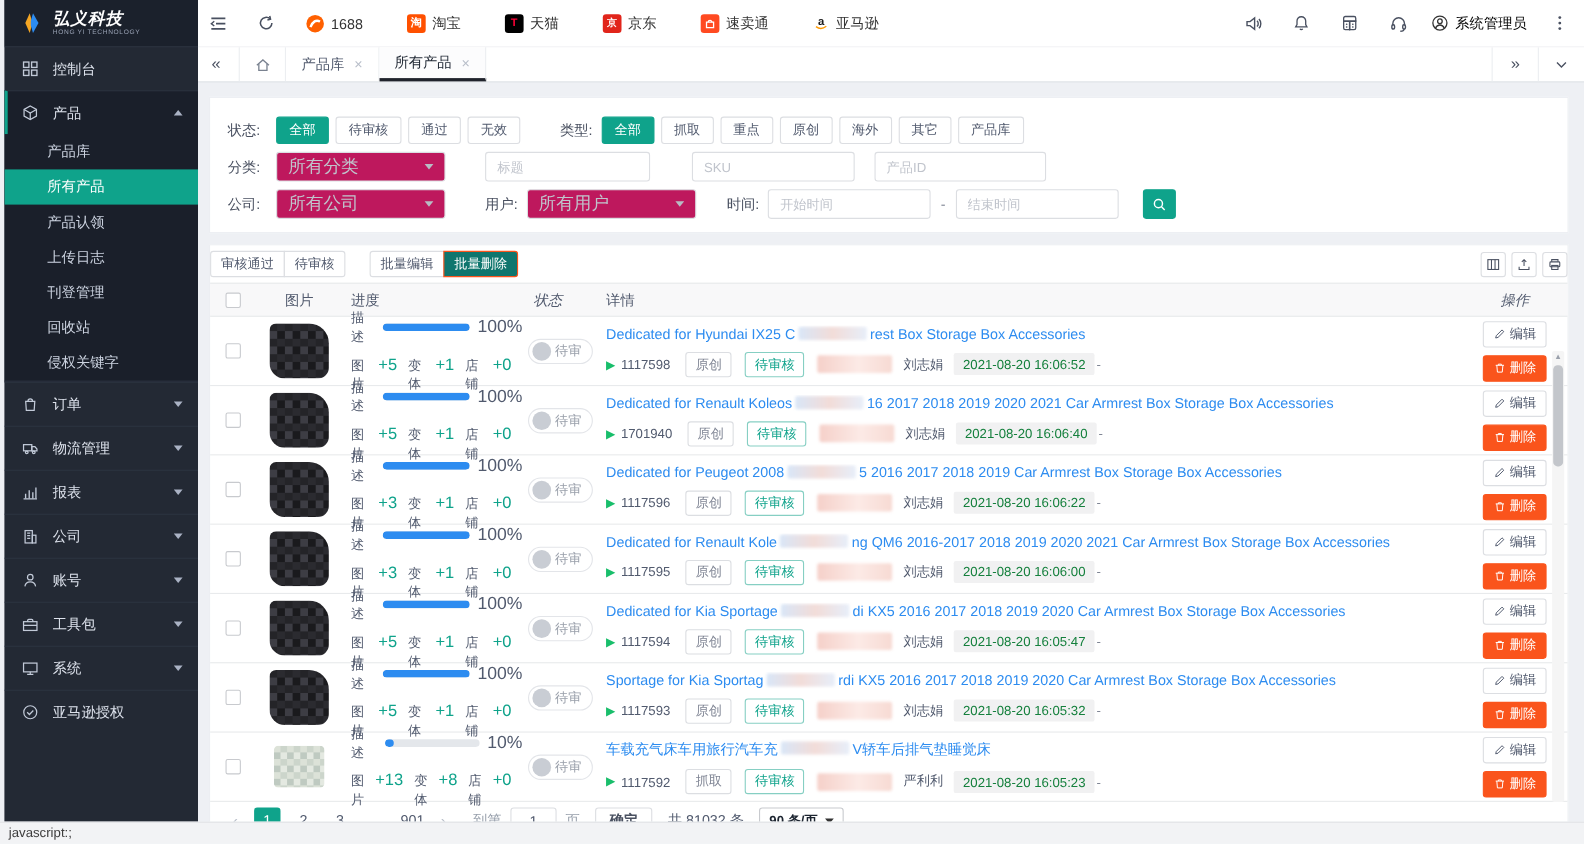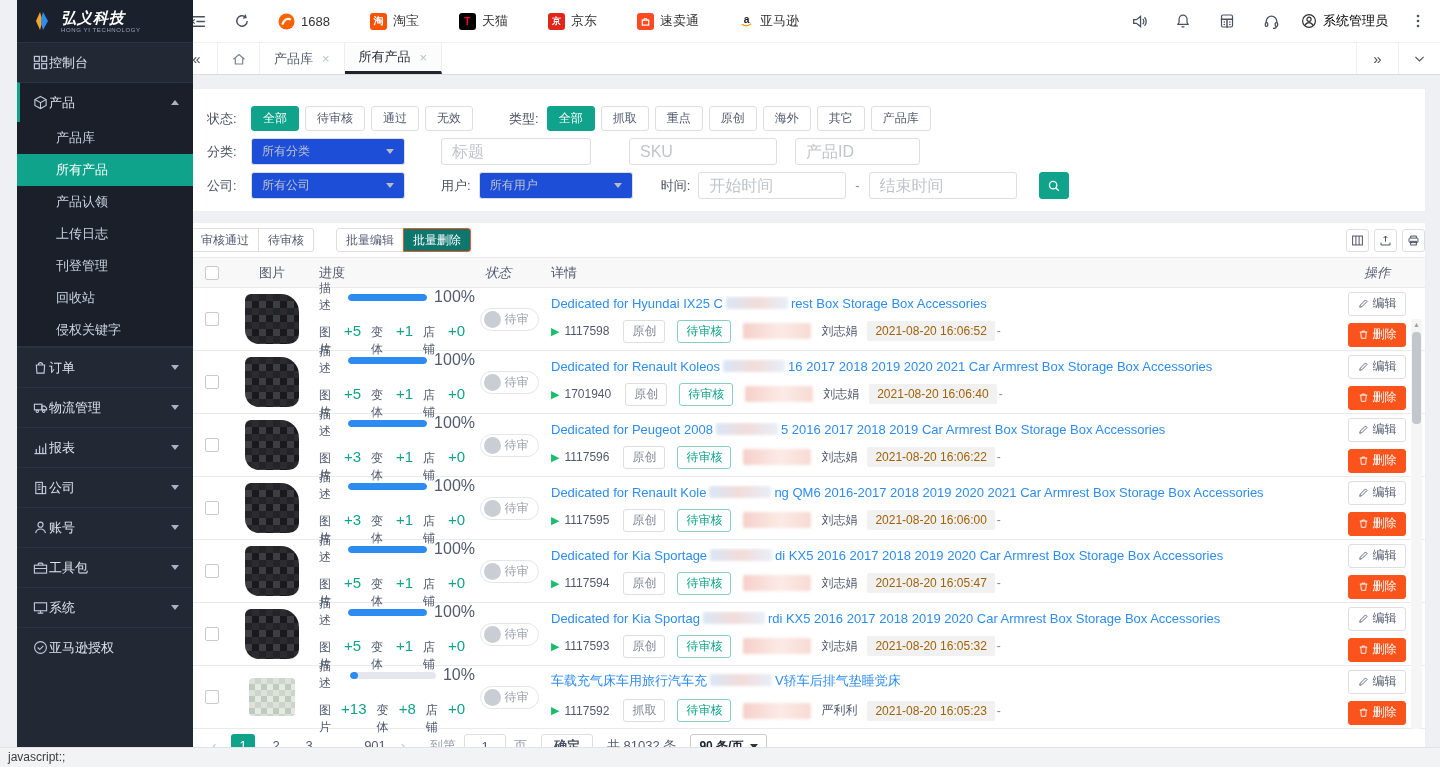--- a/index.html
+++ b/index.html
@@ -1,25 +1,25 @@
 <!DOCTYPE html>
 <html><head>
 <meta charset="utf-8">
 <style>
   * { margin:0; padding:0; box-sizing:border-box; }
   html,body { width:1440px; height:767px; overflow:hidden; }
   body { font-family:"Liberation Sans","DejaVu Sans",sans-serif; background:#eef0f4; position:relative; font-size:13px; color:#515a6e; }
   svg { display:block; }
 
   
-  .sidebar { position:absolute; left:17px; top:0; width:176px; bottom:20px; background:#232934; z-index:6; overflow:hidden; }
+  .sidebar { position:absolute; left:4px; top:0; width:176px; bottom:20px; background:#232934; z-index:6; overflow:hidden; }
   .logo { height:42px; background:#1b212c; display:flex; align-items:center; padding-left:13px; gap:7px; }
   .logo-cn { font-size:15px; font-weight:bold; font-style:italic; color:#fff; letter-spacing:1px; line-height:15px; }
   .logo-en { font-size:6px; color:#98a1b3; letter-spacing:.6px; margin-top:2px; }
-  .side-item { height:40px; display:flex; align-items:center; padding:0 14px 0 16px; gap:1px; color:#dde2ec; font-size:13px; cursor:pointer; border-top:1px solid #2c3340; }
+  .side-item { height:40px; display:flex; align-items:center; padding:0 14px 0 16px; gap:13px; color:#dde2ec; font-size:13px; cursor:pointer; border-top:1px solid #2c3340; }
   .side-item:first-child { border-top:none; }
   .side-item svg { stroke:#c2cad8; }
   .side-item.expanded { background:#1a1f2a; border-left:3px solid #0fa38b; padding-left:13px; }
   .caret { margin-left:auto; width:0; height:0; border-left:4px solid transparent; border-right:4px solid transparent; }
   .caret.down { border-top:5px solid #aab2c4; }
   .caret.up { border-bottom:5px solid #aab2c4; }
   .side-sub { background:#1a1f2a; border-bottom:1px solid #2c3340; }
   .sub-item { height:32px; line-height:32px; padding-left:39px; font-size:13px; color:#ccd3e0; cursor:pointer; }
   .sub-item.active { background:#0fa38b; color:#fff; }
 
@@ -46,23 +46,23 @@
   .panel { background:#fff; border:1px solid #eceef2; }
 
   
   .fpanel { padding:10px 16px 12px; margin-bottom:10px; }
   .frow { display:flex; align-items:center; margin-top:7px; }
   .flabel { width:44px; color:#495060; font-size:13px; }
   .flabel.w2 { width:auto; margin-right:8px; }
   .fbtn { height:25px; padding:0 11px; border:1px solid #dcdee2; border-radius:3px; background:#fff; color:#515a6e; font-size:12px; margin-right:6px; cursor:pointer; font-family:inherit; }
   .fbtn.active { background:#0fa38b; border-color:#0fa38b; color:#fff; }
   .fgap { width:30px; }
-  .fsel { width:154px; height:27px; border:1px solid #dcdee2; border-radius:3px; background:#1d4ed8; display:flex; align-items:center; padding:0 10px; color:#c0c4cc; font-size:12px; cursor:pointer; }
+  .fsel { width:154px; height:27px; border:1px solid #dcdee2; border-radius:3px; background:#be185d; display:flex; align-items:center; padding:0 10px; color:#c0c4cc; font-size:16px; cursor:pointer; }
   .fsel .sc { margin-left:auto; width:0; height:0; border-left:4px solid transparent; border-right:4px solid transparent; border-top:5px solid #b8bcc4; }
-  .finput { height:27px; border:1px solid #dcdee2; border-radius:3px; padding:0 10px; font-size:16px; color:#515a6e; font-family:inherit; outline:none; }
+  .finput { height:27px; border:1px solid #dcdee2; border-radius:3px; padding:0 10px; font-size:12px; color:#515a6e; font-family:inherit; outline:none; }
   .finput::placeholder { color:#c0c4cc; }
   .searchbtn { width:30px; height:27px; background:#0fa38b; border:1px solid #0fa38b; border-radius:3px; display:flex; align-items:center; justify-content:center; margin-left:22px; cursor:pointer; }
 
   
   .tpanel { display:flex; flex-direction:column; position:relative; }
   .ttoolbar { height:34px; display:flex; align-items:center; padding:0 0; }
   .gbtn { height:24px; padding:0 9px; border:1px solid #dcdee2; background:#fff; color:#515a6e; font-size:12px; cursor:pointer; font-family:inherit; }
   .gbtn + .gbtn { margin-left:-1px; }
   .gbtn.first { border-radius:3px 0 0 3px; }
   .gbtn.last { border-radius:0 3px 3px 0; }
@@ -104,21 +104,21 @@
 
   .dtitle { font-size:13px; color:#2d8cf0; margin-bottom:9px; white-space:nowrap; overflow:hidden; cursor:pointer; }
   .dmeta { display:flex; align-items:center; font-size:12px; color:#515a6e; }
   .play { color:#19be6b; font-size:11px; margin-right:5px; cursor:pointer; }
   .pid { margin-right:14px; }
   .tag { font-size:12px; padding:2px 8px; border:1px solid #dcdee2; border-radius:3px; color:#808695; background:#fff; margin-right:12px; }
   .tag.teal { color:#0fa38b; border-color:#86cfc3; }
   .ublur { display:inline-block; width:68px; height:16px; border-radius:2px; background:linear-gradient(90deg,#f5d0c9,#fceae6 55%,#f7dad3); filter:blur(1.5px); margin-right:10px; }
   .tblur { display:inline-block; width:62px; height:12px; border-radius:2px; background:linear-gradient(90deg,#d9e6f7,#f2dcd8,#e7eef9); filter:blur(1.5px); margin:0 3px; vertical-align:-1px; }
   .uname { margin-right:10px; }
-  .timechip { background:#f1f1f2; color:#a16207; padding:3px 8px; border-radius:2px; margin-right:2px;text-align:center; }
+  .timechip { background:#f1f1f2; color:#15803d; padding:3px 8px; border-radius:2px; margin-right:2px;text-align:center; }
   .dash { color:#808695; }
 
   .btn-edit, .btn-del { height:24px; width:58px; display:flex; align-items:center; justify-content:center; gap:4px; border:1px solid #dcdee2; border-radius:3px; background:#fff; color:#515a6e; font-size:12px; cursor:pointer; font-family:inherit; }
   .btn-del { background:#fa541c; border-color:#fa541c; color:#fff; }
 
   
   .vscroll { position:absolute; right:3px; top:96px; bottom:34px; width:11px; background:#f5f5f5; border-radius:2px; }
   .vscroll .arrow { color:#9aa0ab; font-size:7px; text-align:center; line-height:12px; height:12px; cursor:pointer; }
   .vscroll .thumb { position:absolute; top:13px; left:1px; width:9px; height:92px; background:#c3c6cb; border-radius:4px; cursor:pointer; }
 
@@ -427,21 +427,21 @@
       <span class="flabel">分类:</span>
       <div class="fsel">
           <span>所有分类</span>
           <span class="sc"></span>
         </div>
       <span style="width:36px"></span>
       <input class="finput" style="width: 150px;" placeholder="标题">
       <span style="width:38px"></span>
       <input class="finput" style="width: 148px;" placeholder="SKU">
       <span style="width:18px"></span>
-      <input class="finput" style="width: 125px;" placeholder="产品ID">
+      <input class="finput" style="width: 156px;" placeholder="产品ID">
     </div>
     <div class="frow">
       <span class="flabel">公司:</span>
       <div class="fsel">
           <span>所有公司</span>
           <span class="sc"></span>
         </div>
       <span style="width:36px"></span>
       <span class="flabel w2">用户:</span>
       <div class="fsel">
@@ -838,21 +838,21 @@
               <span class="statv">+0</span>
       </div>
     </div>
     <div class="col-status">
       <span class="pill">
               <span class="dot"></span>
               <span>待审</span>
             </span>
     </div>
     <div class="col-detail">
-      <div class="dtitle"><span>Dedicated for Kia Sportag</span><span class="tblur"></span><span>rdi KX5 2016 2017 2018 2019 2020 Car Armrest Box Storage Box Accessories</span></div>
+      <div class="dtitle"><span>Sportage for Kia Sportag</span><span class="tblur"></span><span>rdi KX5 2016 2017 2018 2019 2020 Car Armrest Box Storage Box Accessories</span></div>
       <div class="dmeta">
         <span class="play">▶</span>
         <span class="pid">1117593</span>
         <span class="tag">原创</span>
         <span class="tag teal">待审核</span>
         <span class="ublur"></span>
         <span class="uname">刘志娟</span>
         <span class="timechip">2021-08-20 16:05:32</span>
         <span class="dash">-</span>
       </div>

